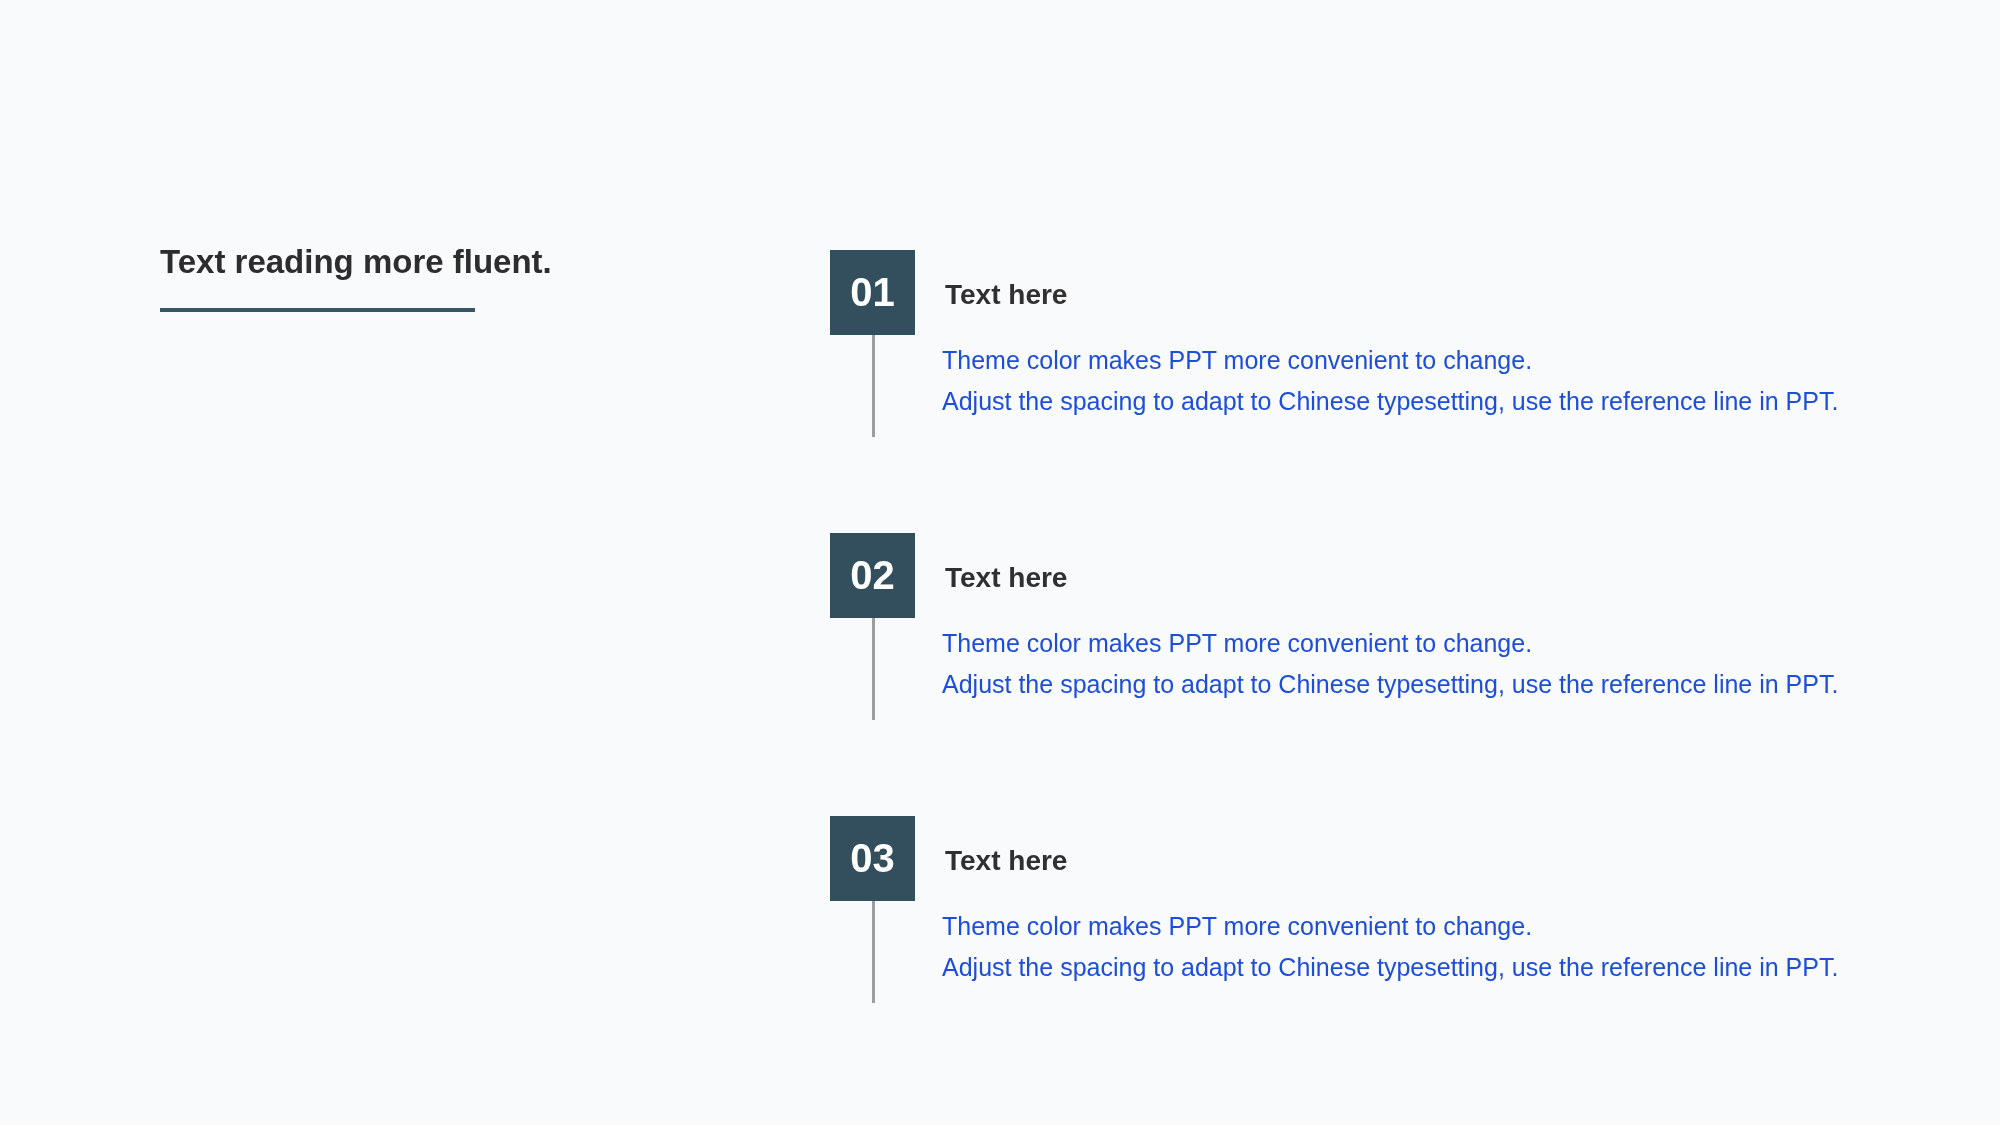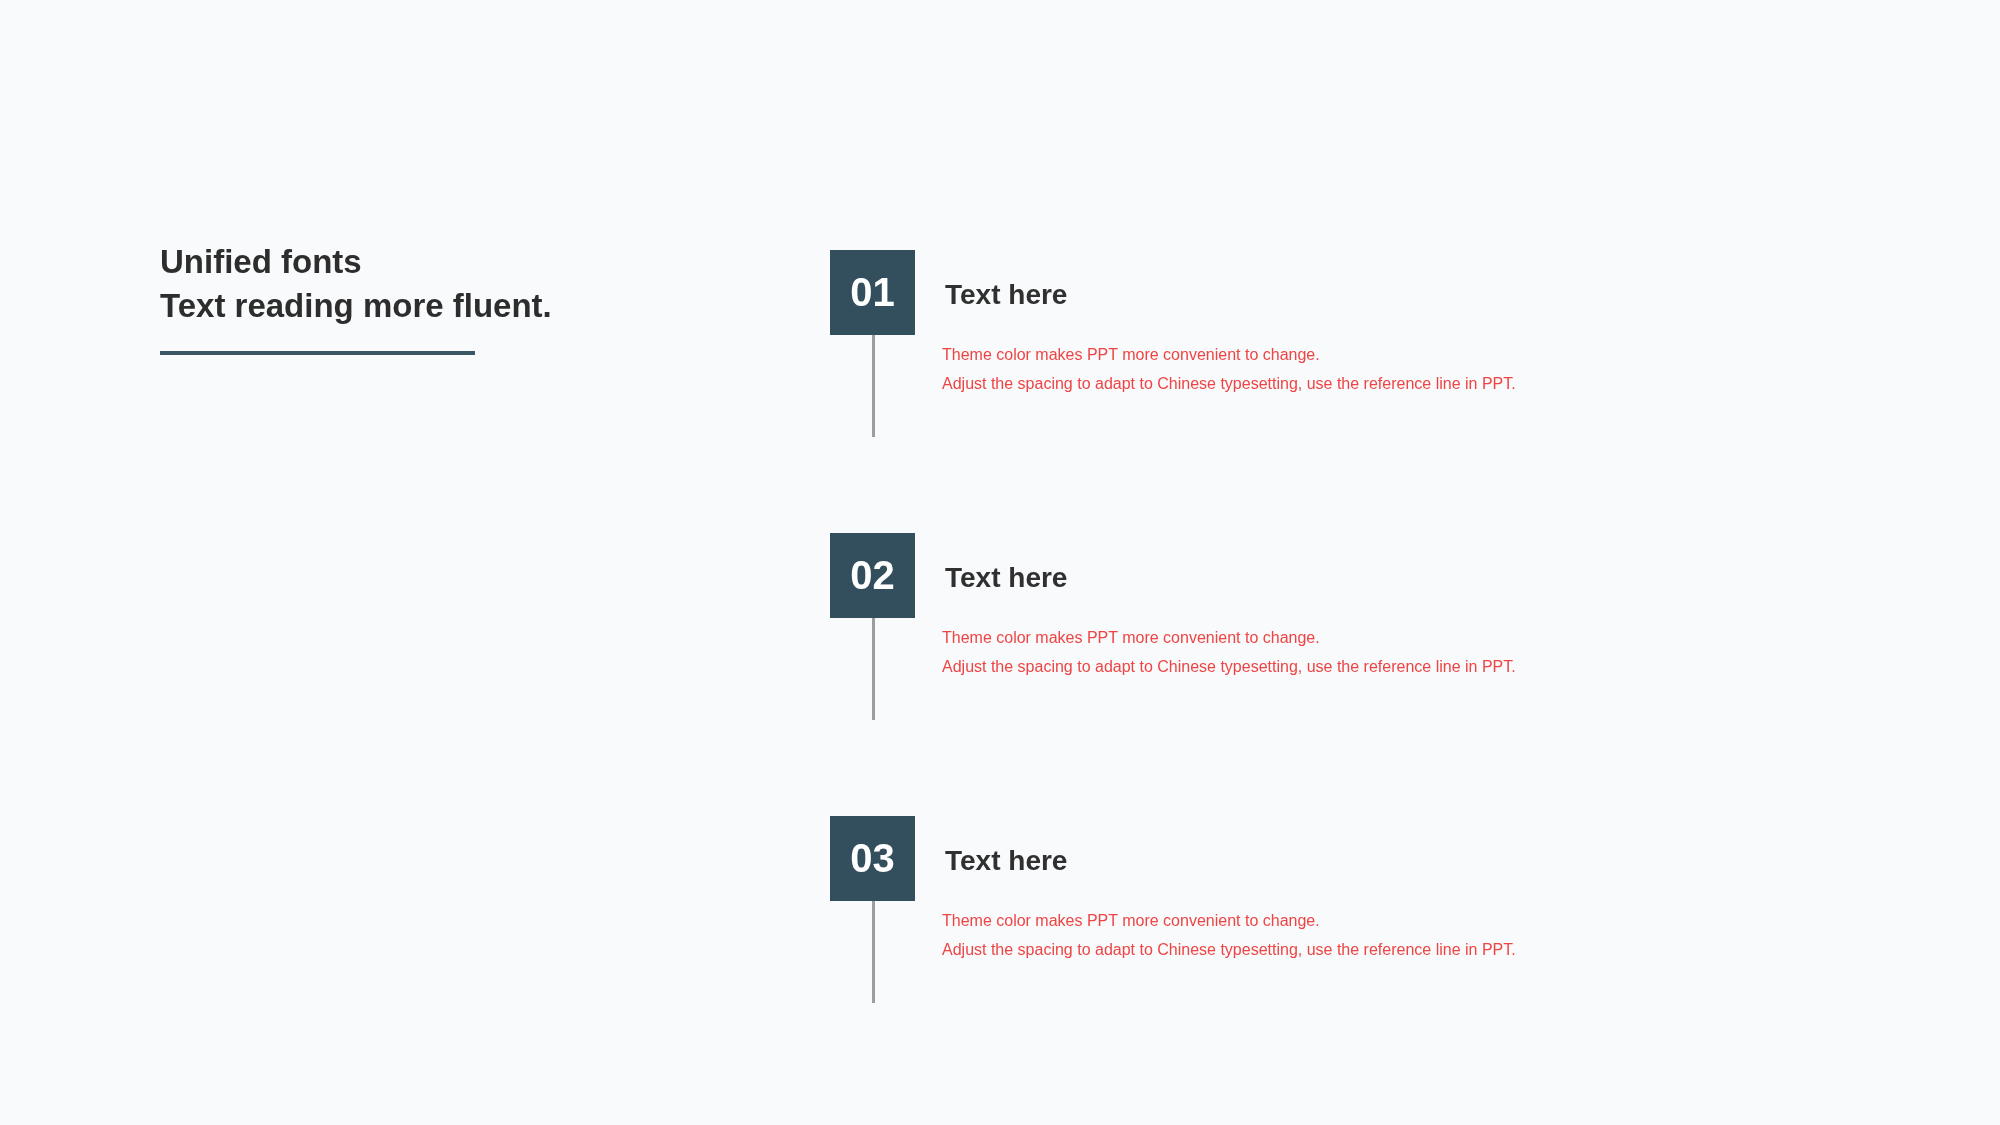--- a/index.html
+++ b/index.html
@@ -107,38 +107,37 @@
     white-space: nowrap;
   }
 
   .tl-body {
     position: absolute;
     left: 112px;
     top: 94px;
     width: 980px;
   }
   .tl-body-line {
-    font-size: 16px;
-    color: #ef4444;
+    font-size: 25px;
+    color: #1d4ed8;
     line-height: 1.33;
     margin-bottom: 8px;
     white-space: nowrap;
   }
   .tl-body-line:last-child {
     margin-bottom: 0;
   }
 </style>
 </head>
 <body>
 
 <div class="slide">
 
 
   <div class="intro">
-    <div class="intro-line">Unified fonts</div>
     <div class="intro-line">Text reading more fluent.</div>
     <div class="intro-rule"></div>
   </div>
 
   <div class="timeline">
 
     <div class="tl-item">
       <div class="tl-badge">01</div>
       <div class="tl-stem"></div>
       <div class="tl-heading">Text here</div>

